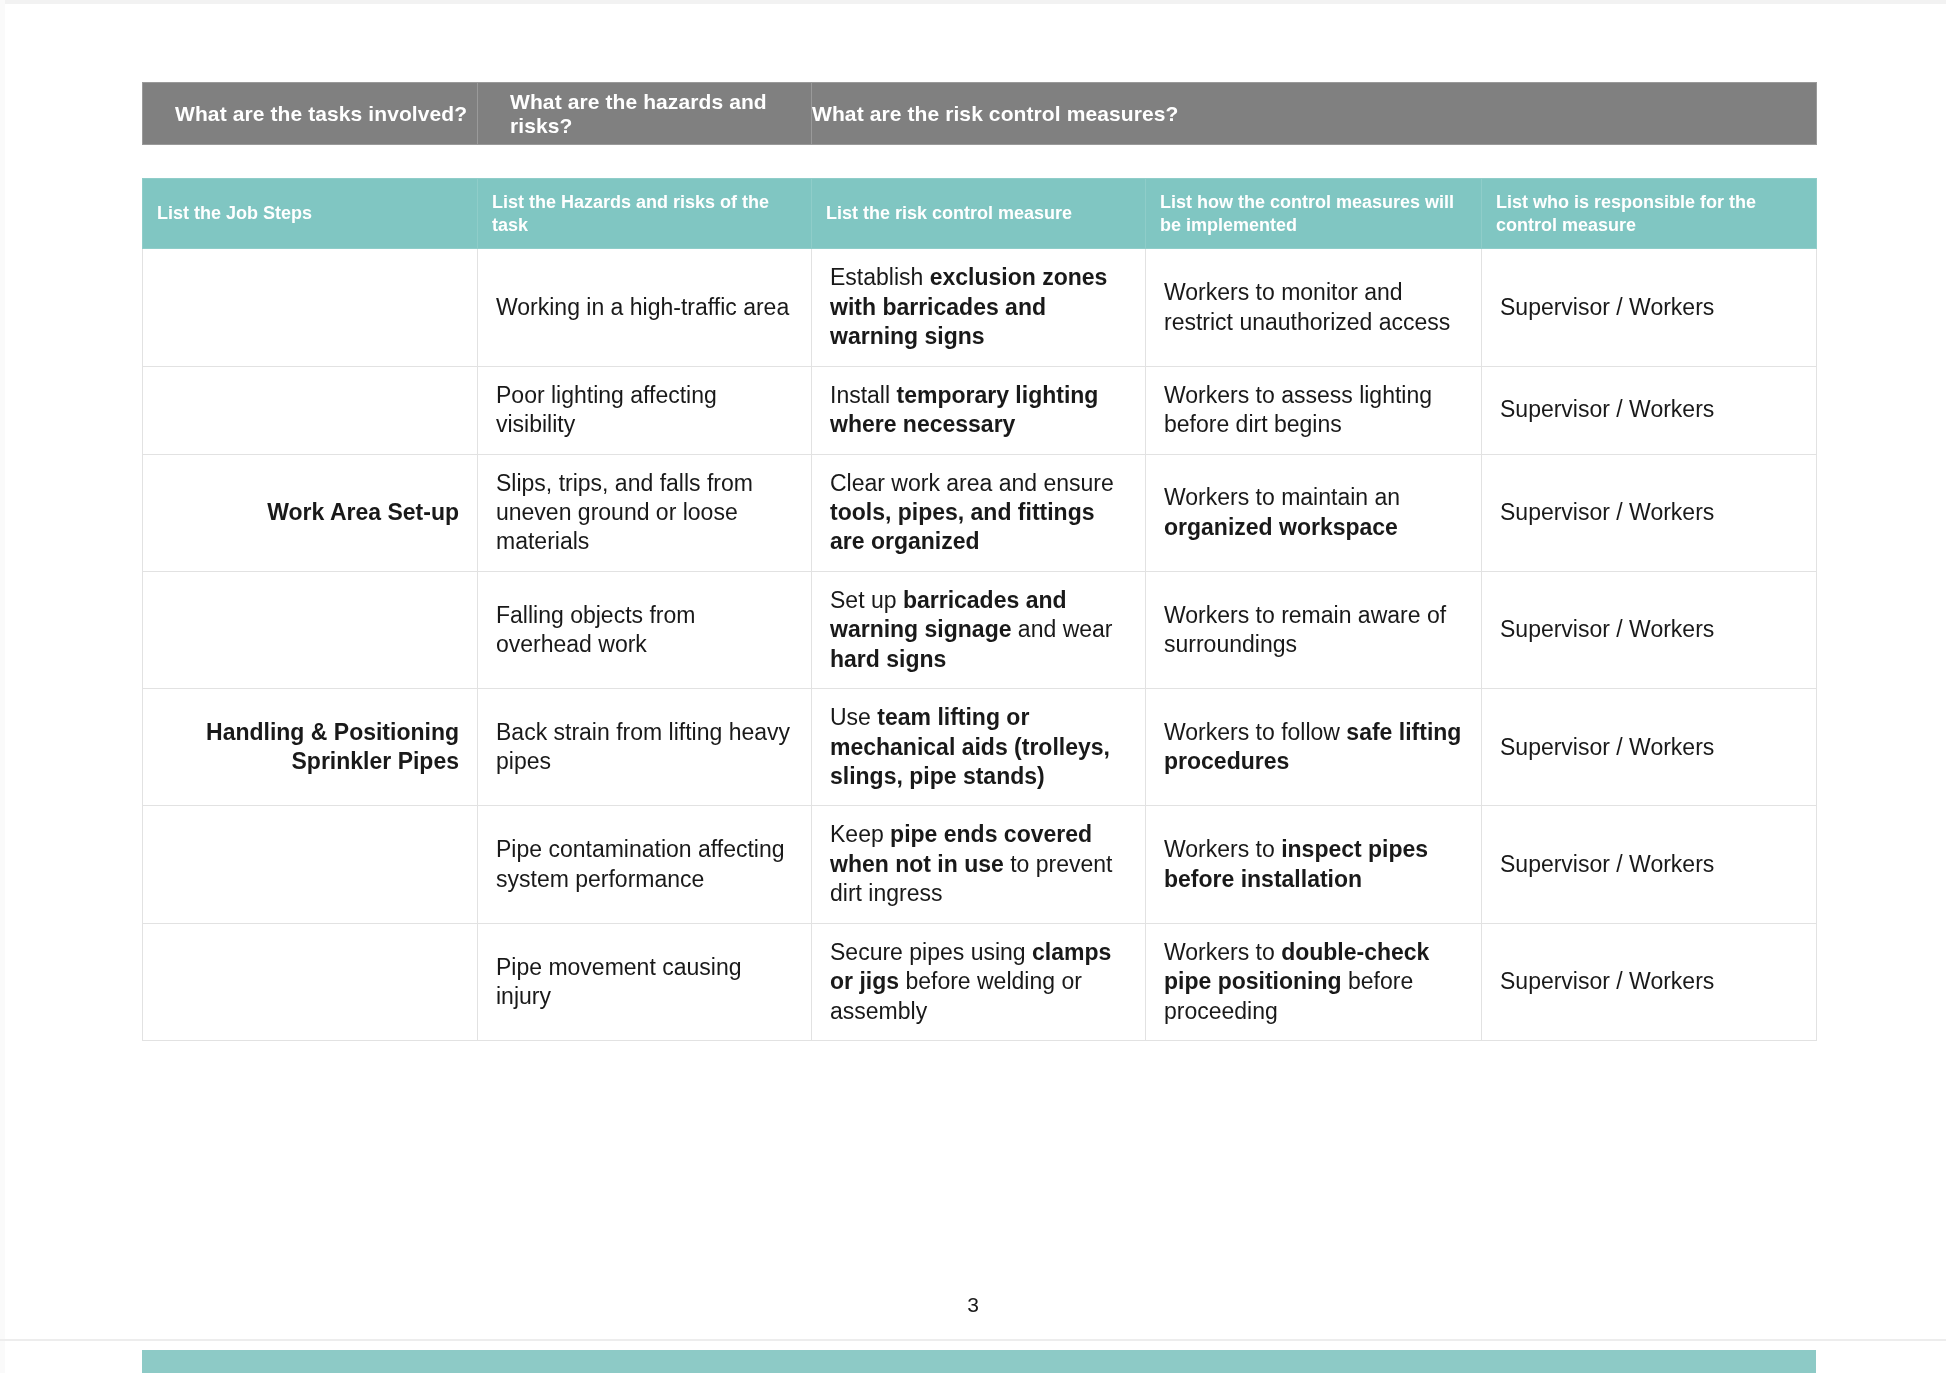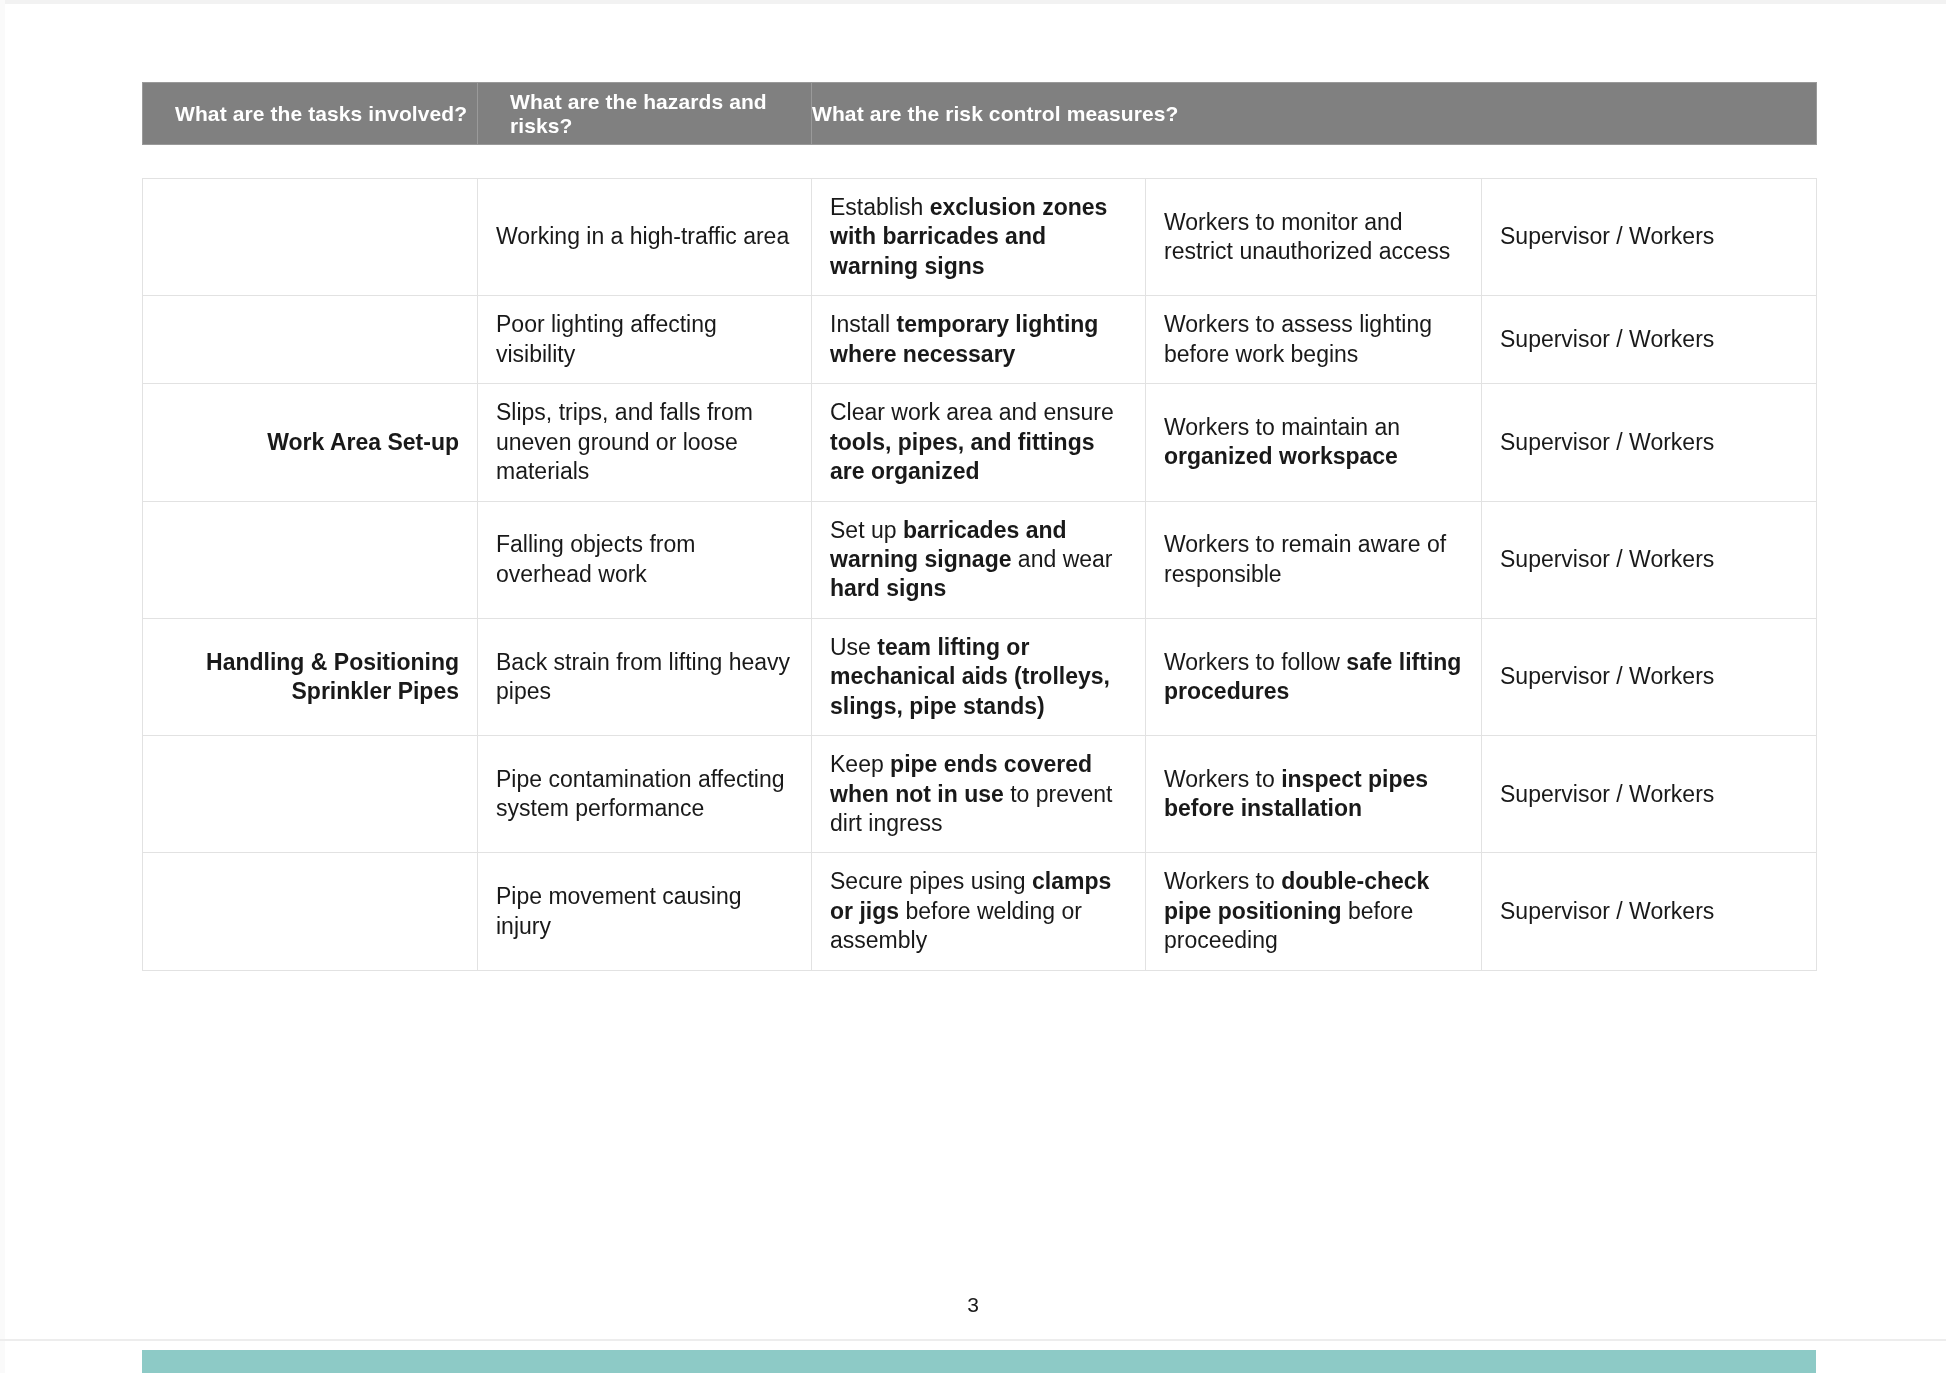--- a/index.html
+++ b/index.html
@@ -160,48 +160,55 @@
         <tr class="banner-row">
           <td>What are the tasks involved?</td>
           <td>What are the hazards and risks?</td>
           <td class="b-wide" colspan="3">What are the risk control measures?</td>
         </tr>
 
         <tr class="gap-row">
           <td colspan="5"></td>
         </tr>
 
+        <tr class="subhead-row">
+          <td>List the Job Steps</td>
+          <td>List the Hazards and risks of the task</td>
+          <td>List the risk control measure</td>
+          <td>List how the control measures will be implemented</td>
+          <td>List who is responsible for the control measure</td>
+        </tr>
       </tbody>
       <tbody id="rows-body">
           <tr class="data-row">
             <td class="jobstep"></td>
             <td>Working in a high-traffic area</td>
             <td class="cell-top">Establish <b>exclusion zones with barricades and warning signs</b></td>
             <td>Workers to monitor and restrict unauthorized access</td>
             <td>Supervisor / Workers</td>
           </tr>
           <tr class="data-row">
             <td class="jobstep"></td>
             <td>Poor lighting affecting visibility</td>
             <td class="cell-top">Install <b>temporary lighting where necessary</b></td>
-            <td>Workers to assess lighting before work begins</td>
+            <td>Workers to assess lighting before dirt begins</td>
             <td>Supervisor / Workers</td>
           </tr>
           <tr class="data-row">
             <td class="jobstep">Work Area Set-up</td>
             <td>Slips, trips, and falls from uneven ground or loose materials</td>
             <td class="cell-top">Clear work area and ensure <b>tools, pipes, and fittings are organized</b></td>
             <td>Workers to maintain an <b>organized workspace</b></td>
             <td>Supervisor / Workers</td>
           </tr>
           <tr class="data-row">
             <td class="jobstep"></td>
             <td>Falling objects from overhead work</td>
             <td class="cell-top">Set up <b>barricades and warning signage</b> and wear <b>hard signs</b></td>
-            <td>Workers to remain aware of responsible</td>
+            <td>Workers to remain aware of surroundings</td>
             <td>Supervisor / Workers</td>
           </tr>
           <tr class="data-row">
             <td class="jobstep">Handling &amp; Positioning Sprinkler Pipes</td>
             <td>Back strain from lifting heavy pipes</td>
             <td class="cell-top">Use <b>team lifting or mechanical aids (trolleys, slings, pipe stands)</b></td>
             <td>Workers to follow <b>safe lifting procedures</b></td>
             <td>Supervisor / Workers</td>
           </tr>
           <tr class="data-row">

